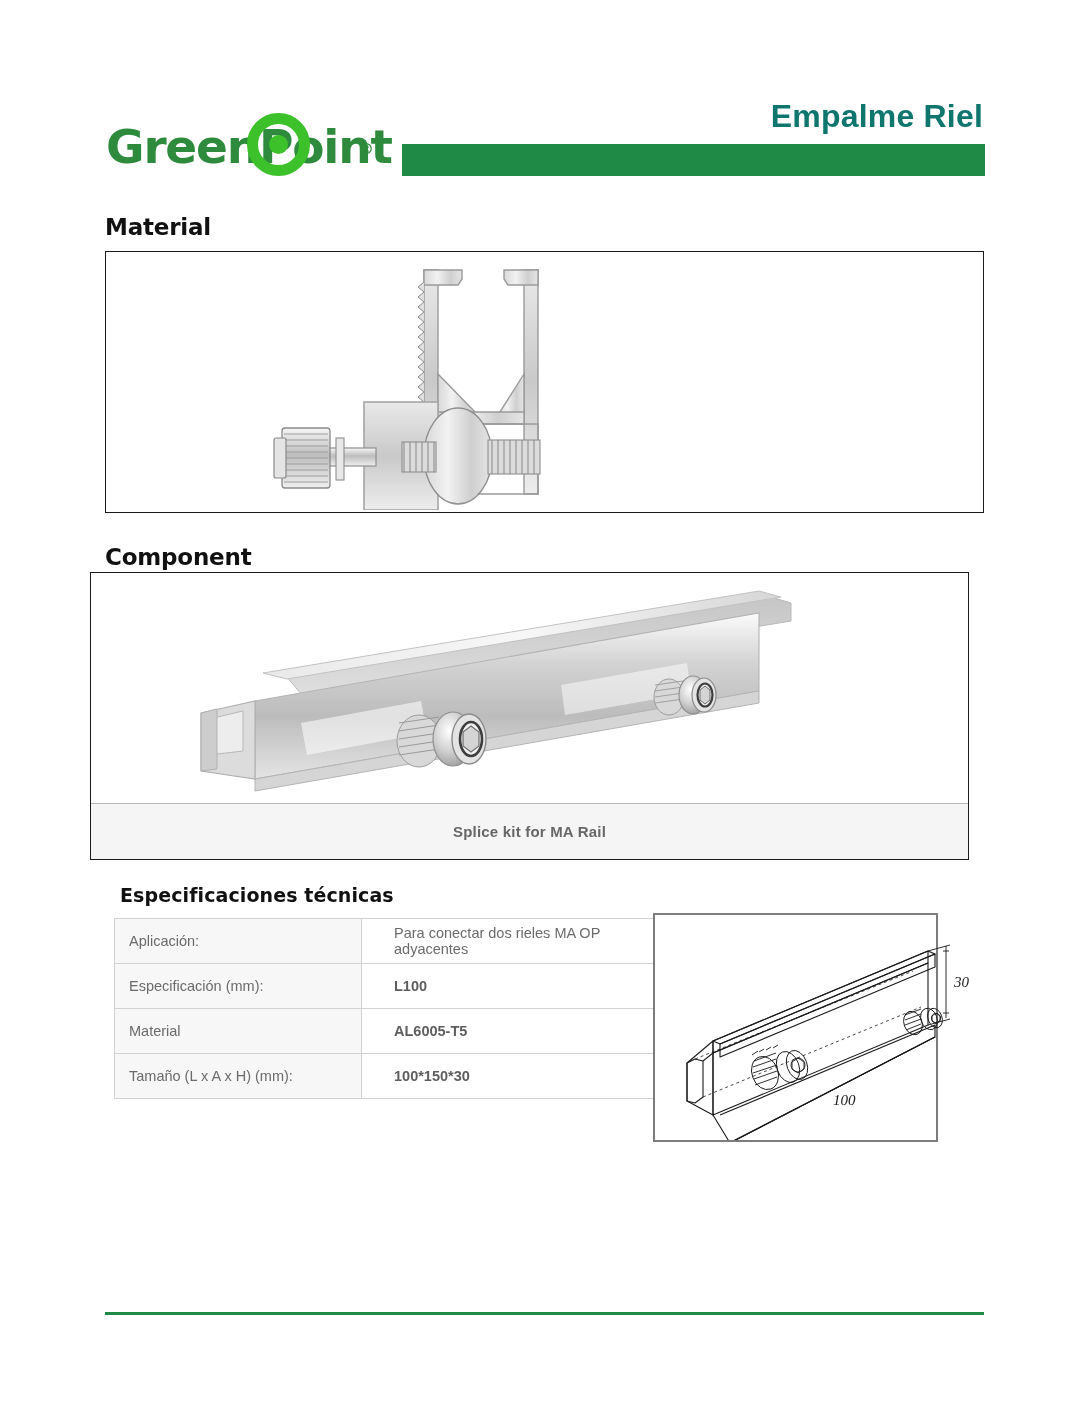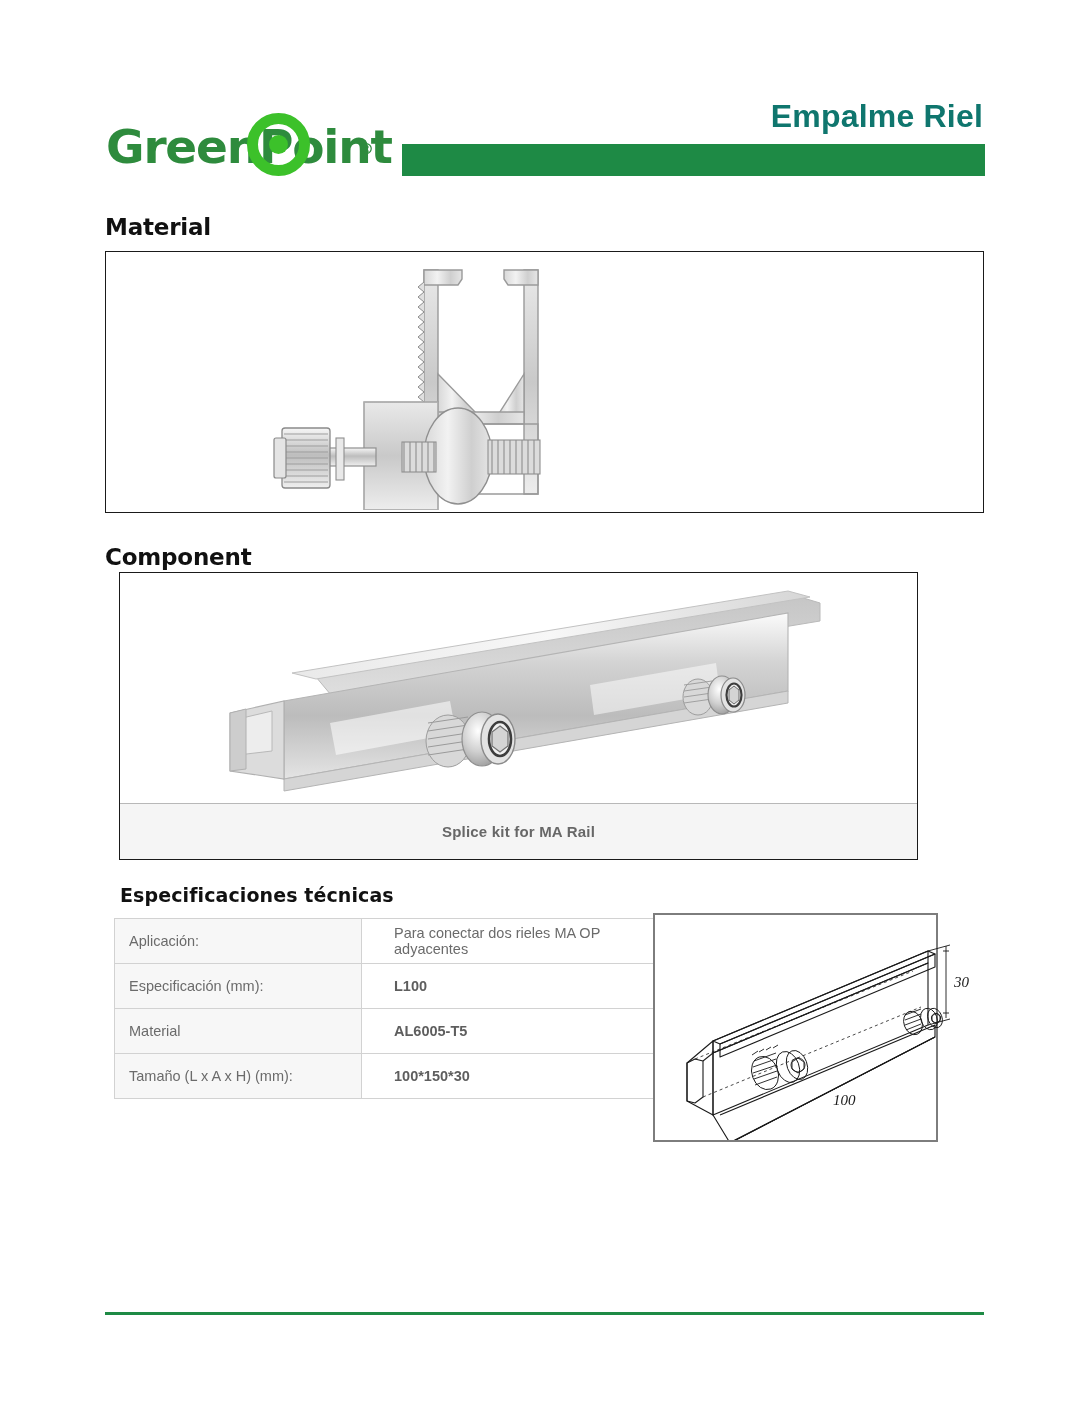--- a/index.html
+++ b/index.html
@@ -119,22 +119,22 @@
     position: absolute;
     border: 1.6px solid #1a1a1a;
     background: #ffffff;
     box-sizing: border-box;
   }
   #assembly-box {
     left: 105px; top: 251px;
     width: 879px; height: 262px;
   }
   #component-box {
-    left: 119px; top: 572px;
-    width: 799px; height: 288px;
+    left: 90px; top: 572px;
+    width: 879px; height: 288px;
   }
   .component-figure-area {
     position: absolute;
     left: 0; top: 0;
     width: 100%;
     height: 230px;
   }
   .component-caption {
     position: absolute;
     left: 0;

